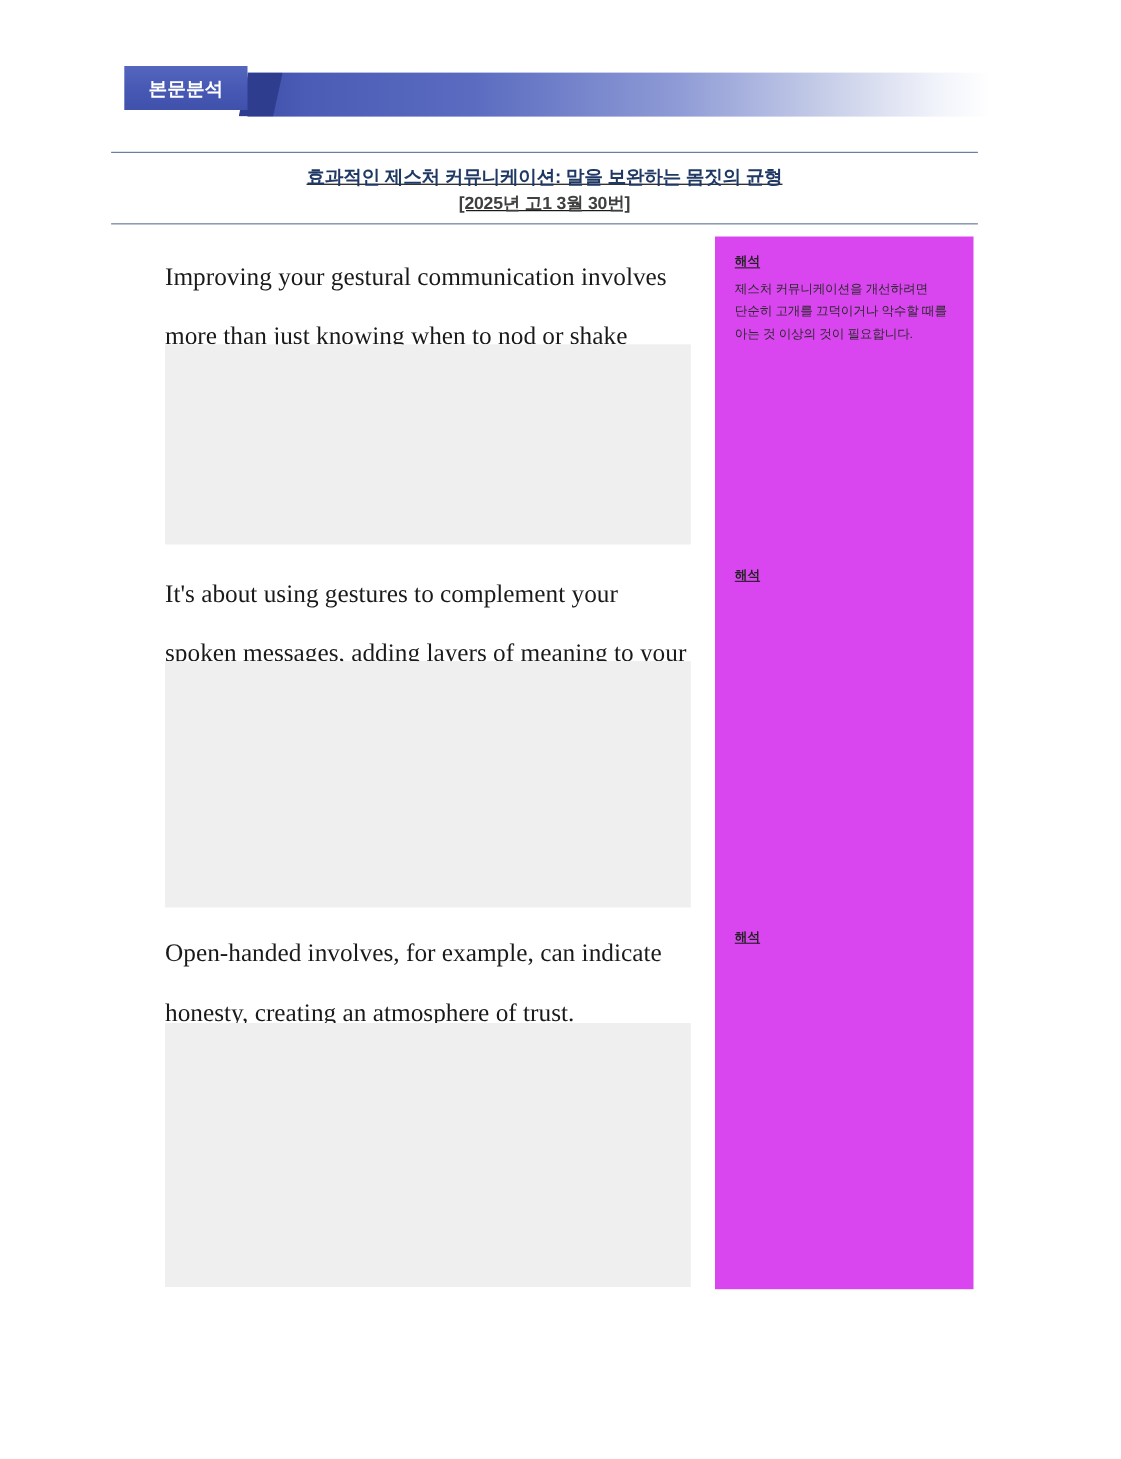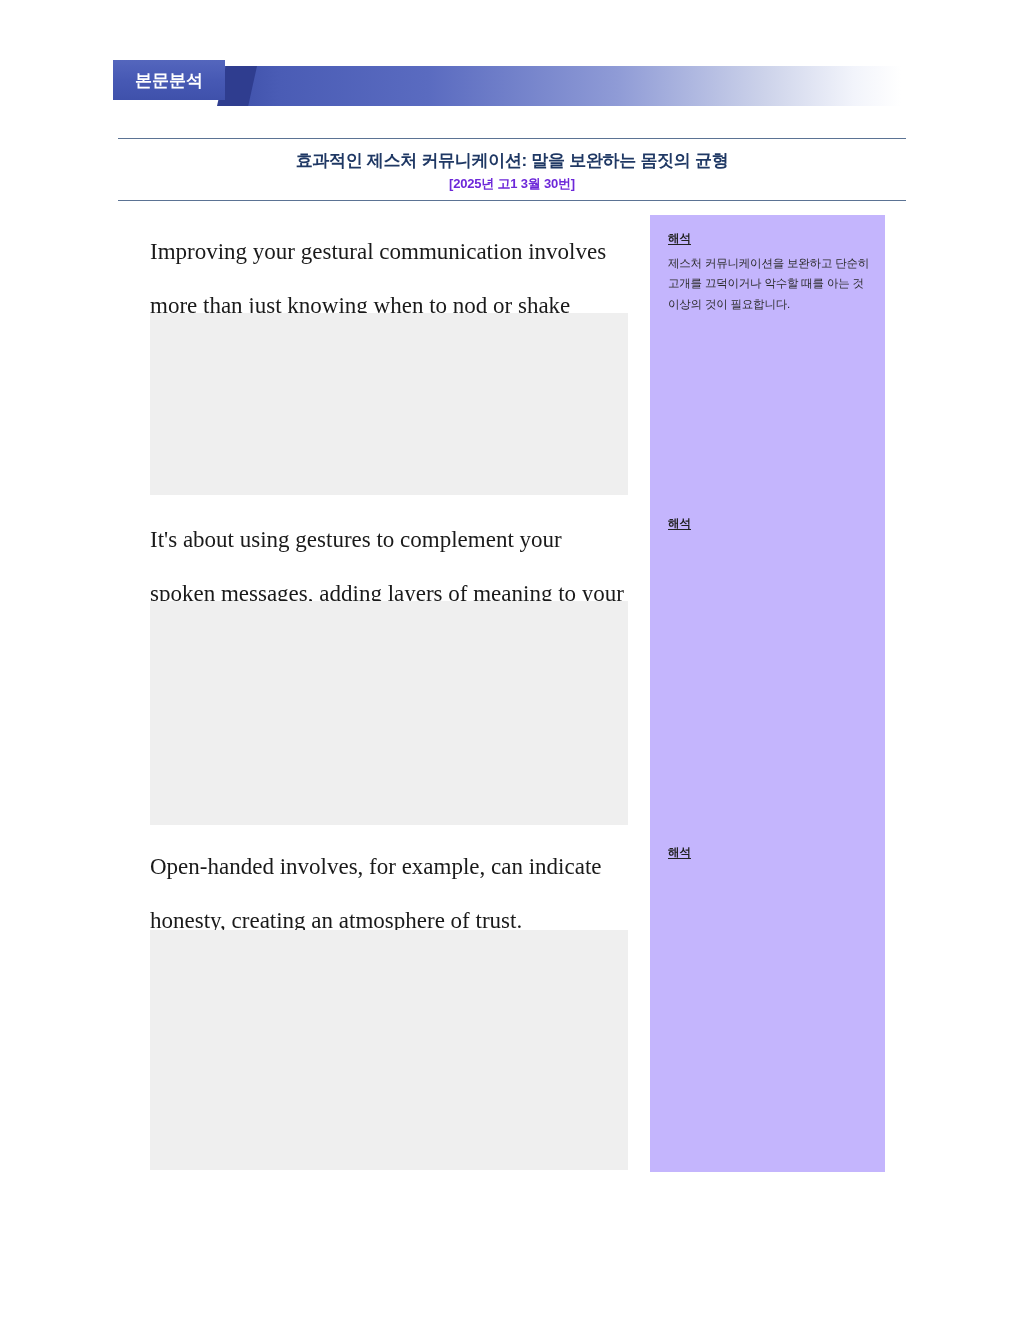--- a/index.html
+++ b/index.html
@@ -65,23 +65,24 @@
     color: #ffffff;
     font-size: 17px;
     font-weight: bold;
     letter-spacing: 0px;
     line-height: 1;
   }
 
   
   .title-block {
     position: absolute;
-    left: 118px;
+    left: 101px;
     top: 138px;
     width: 788px;
+    text-decoration: underline;
   }
   .rule {
     width: 100%;
     height: 1px;
     background: #5b7394;
   }
   .rule-bottom {
     width: 100%;
     height: 1px;
     background: #5b7394;
@@ -92,23 +93,23 @@
   }
   .doc-title {
     font-size: 17px;
     font-weight: bold;
     color: #1f3864;
     line-height: 1.25;
     margin: 0 0 5px 0;
     letter-spacing: -0.3px;
   }
   .doc-subtitle {
-    font-size: 13px;
-    font-weight: bold;
-    color: #6d28d9;
+    font-size: 16px;
+    font-weight: bold;
+    color: #404040;
     line-height: 1.2;
     margin: 0;
     letter-spacing: -0.2px;
   }
 
   
   .content {
     position: absolute;
     left: 0;
     top: 215px;
@@ -119,21 +120,21 @@
     position: absolute;
     left: 148px;
     top: 0px;
     width: 480px;
   }
   .right-col {
     position: absolute;
     left: 650px;
     top: 0px;
     width: 235px;
-    background: #c4b5fd;
+    background: #d946ef;
     min-height: 957px;
   }
 
   
   .sentence {
     font-family: Liberation Serif, serif;
     font-size: 23px;
     color: #1a1a1a;
     line-height: 2.35;
     margin: 0;
@@ -217,21 +218,21 @@
 
       <p class="sentence sent-3">Open-handed involves, for example, can indicate honesty, creating an atmosphere of trust.</p>
       <div class="gray-box gbox-3"></div>
 
     </div>
 
     <div class="right-col">
 
       <div class="kr-block kr-1">
         <div class="kr-heading">해석</div>
-        <p class="kr-text">제스처 커뮤니케이션을 보완하고 단순히 고개를 끄덕이거나 악수할 때를 아는 것 이상의 것이 필요합니다.</p>
+        <p class="kr-text">제스처 커뮤니케이션을 개선하려면 단순히 고개를 끄덕이거나 악수할 때를 아는 것 이상의 것이 필요합니다.</p>
       </div>
 
       <div class="kr-block kr-2">
         <div class="kr-heading">해석</div>
       </div>
 
       <div class="kr-block kr-3">
         <div class="kr-heading">해석</div>
       </div>
 

